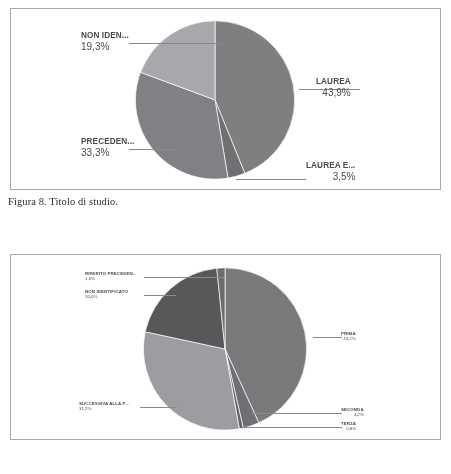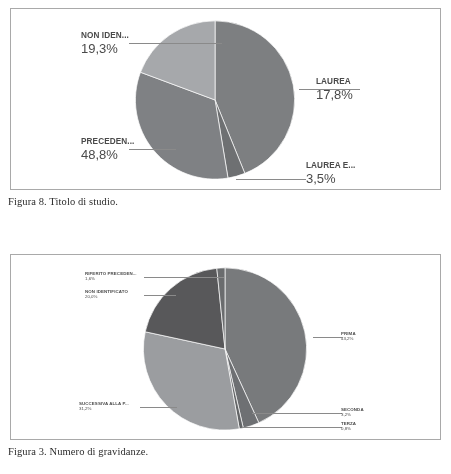--- a/index.html
+++ b/index.html
@@ -60,27 +60,27 @@
     white-space: nowrap;
     color: #4a4a4a;
     line-height: 1.22;
   }
   .lbl .name {
     display: block;
     font-weight: 600;
     letter-spacing: 0.1px;
   }
   .lbl .val { display: block; }
-  .lbl.right { }
+  .lbl.right { text-align: right; }
   .lbl.left  { text-align: left; }
 
   
   #figure-2 .lbl { font-size: 8.2px; }
   #figure-2 .lbl .name { font-size: 8.2px; }
-  #figure-2 .lbl .val  { font-size: 13px; }
+  #figure-2 .lbl .val  { font-size: 10px; }
 
   
   #figure-3 .lbl { font-size: 4.4px; }
   #figure-3 .lbl .name { font-size: 4.4px; }
   #figure-3 .lbl .val  { font-size: 4.4px; }
 
   .leader {
     position: absolute;
     background: #8a8a8a;
     height: 1px;
@@ -103,26 +103,26 @@
       </svg>
       <div id="f2-labels">
           <div class="leader" style="left: 118px; top: 34px; width: 93px;"></div>
           <div class="lbl left" style="left: 70px; top: 22px;">
             <span class="name">NON IDEN...</span>
             <span class="val">19,3%</span>
           </div>
           <div class="leader" style="left: 288px; top: 80px; width: 61px;"></div>
           <div class="lbl right" style="left: 305px; top: 68px;">
             <span class="name">LAUREA</span>
-            <span class="val">17,8%</span>
+            <span class="val">43,9%</span>
           </div>
           <div class="leader" style="left: 118px; top: 140px; width: 47px;"></div>
           <div class="lbl left" style="left: 70px; top: 128px;">
             <span class="name">PRECEDEN...</span>
-            <span class="val">48,8%</span>
+            <span class="val">33,3%</span>
           </div>
           <div class="leader" style="left: 225px; top: 170px; width: 70px;"></div>
           <div class="lbl right" style="left: 295px; top: 152px;">
             <span class="name">LAUREA E...</span>
             <span class="val">3,5%</span>
           </div>
         </div>
     </div>
     <div class="caption">Figura 8. Titolo di studio.</div>
   </div>
@@ -165,16 +165,15 @@
             <span class="name">SECONDA</span>
             <span class="val">3,2%</span>
           </div>
           <div class="leader" style="left: 231px; top: 172px; width: 100px;"></div>
           <div class="lbl right" style="left: 330px; top: 166px;">
             <span class="name">TERZA</span>
             <span class="val">0,8%</span>
           </div>
         </div>
     </div>
-    <div class="caption">Figura 3. Numero di gravidanze.</div>
   </div>
 
 </div>
 
 </body></html>

